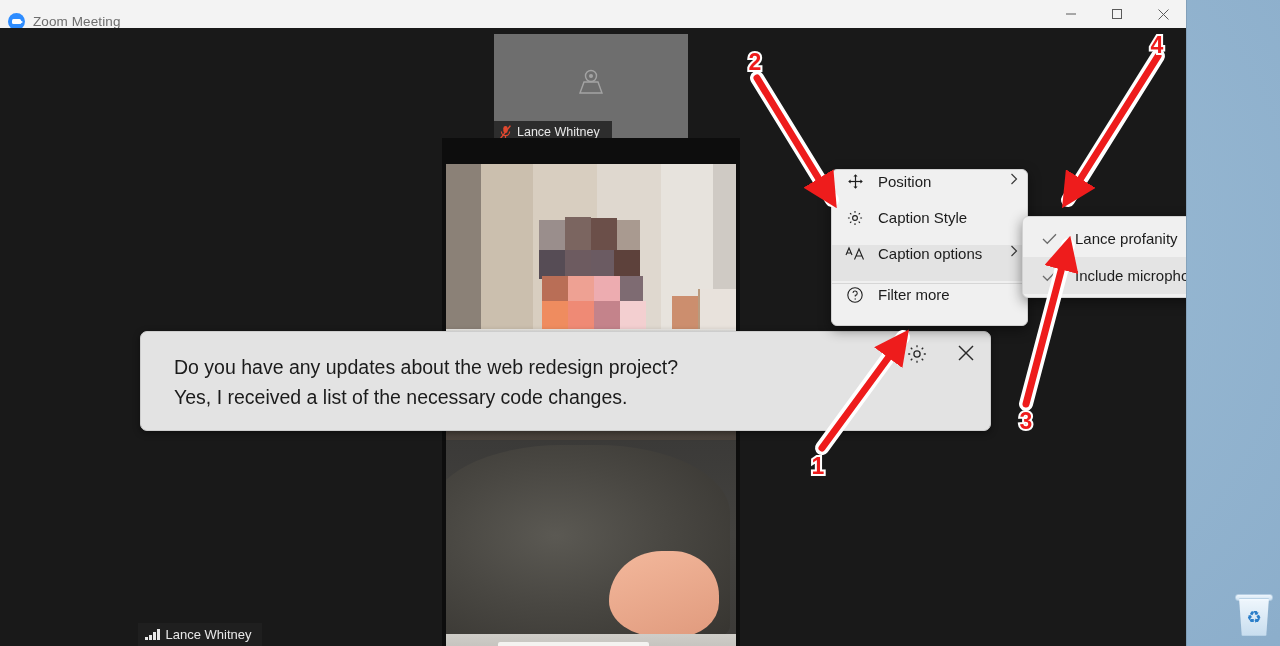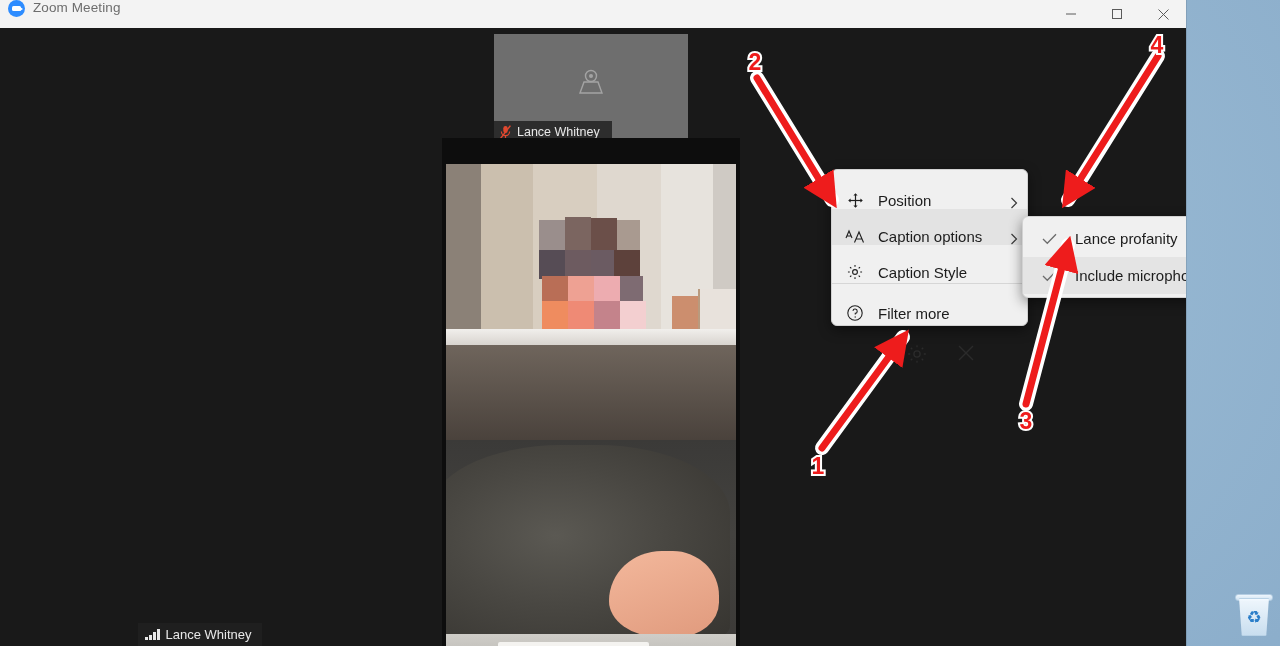--- a/index.html
+++ b/index.html
@@ -51,21 +51,21 @@
     position: absolute; left: 0; top: 0;
     width: 1186px; height: 646px;
     background: #1b1b1b;
     box-shadow: 0 0 1px rgba(0,0,0,.6);
   }
   #titlebar {
     position: relative;
     height: 44px;
     background: #f3f3f3;
     border-bottom: 1px solid #e3e3e3;
-    display: flex; align-items: flex-start;
+    display: flex; align-items: center;
   }
   #zoom-logo {
     width: 17px; height: 17px; margin-left: 8px; margin-right: 8px;
     border-radius: 50%;
     background: #2d8cff;
     position: relative; flex: none;
   }
   #zoom-logo::after {
     content: "";
     position: absolute; left: 4px; top: 6px;
@@ -225,21 +225,21 @@
     background: #f0f0f0;
     border: 1px solid #d2d2d2;
     border-radius: 6px;
     box-shadow: 0 4px 13px rgba(0,0,0,.45);
     padding: 3px 0 3px;
     z-index: 40;
   }
   .menu-item {
     position: relative;
     height: 36px;
-    display: flex; align-items: flex-end;
+    display: flex; align-items: flex-start;
     color: #1c1c1c;
     font-size: 15px;
   }
   .menu-item.highlighted { background: #e3e3e3; }
   .menu-icon {
     width: 46px;
     display: flex; align-items: center; justify-content: center;
     color: #1f1f1f; flex: none;
   }
   .menu-label { flex: 1; }
@@ -375,20 +375,24 @@
       <div id="bottom-nametag">
         <span class="bars">
           <i style="height:3px"></i>
             <i style="height:5px"></i>
             <i style="height:8px"></i>
             <i style="height:11px"></i>
         </span>
         <span>Lance Whitney</span>
       </div>
 
+      <div id="caption-box">
+        <div id="caption-text">Do you have any updates about the web redesign project?
+Yes, I received a list of the necessary code changes.</div>
+      </div>
       <div id="caption-gear">
         <svg width="24" height="24" viewBox="0 0 24 24" fill="none" stroke="currentColor" stroke-width="1.3">
           <circle cx="12" cy="12" r="3.1"></circle>
           <path d="M12 3.2v2M12 18.8v2M3.2 12h2M18.8 12h2M5.8 5.8l1.5 1.5M16.7 16.7l1.5 1.5M18.2 5.8l-1.5 1.5M7.3 16.7l-1.5 1.5"></path>
         </svg>
       </div>
       <div id="caption-close">
         <svg width="22" height="22" viewBox="0 0 22 22" stroke="currentColor" stroke-width="1.4">
           <line x1="4" y1="4" x2="18" y2="18"></line>
             <line x1="18" y1="4" x2="4" y2="18"></line>
@@ -409,44 +413,44 @@
             </svg>
           </span>
           <span class="menu-label">Position</span>
           <span class="menu-arrow">
             <svg width="8" height="12" viewBox="0 0 8 12" fill="none" stroke="currentColor" stroke-width="1.2">
                 <polyline points="1.5,1 6.5,6 1.5,11"></polyline>
               </svg>
           </span>
         </div>
 
+        <div class="menu-item">
+          <span class="menu-icon">
+            <svg width="18" height="18" viewBox="0 0 24 24" fill="none" stroke="currentColor" stroke-width="1.5">
+              <circle cx="12" cy="12" r="3.2"></circle>
+              <path d="M12 2.6v2.4M12 19v2.4M2.6 12h2.4M19 12h2.4M5.4 5.4l1.7 1.7M16.9 16.9l1.7 1.7M18.6 5.4l-1.7 1.7M7.1 16.9l-1.7 1.7"></path>
+            </svg>
+          </span>
+          <span class="menu-label">Caption Style</span>
+          <span class="menu-arrow"></span>
+        </div>
+
         <div class="menu-item highlighted">
           <span class="menu-icon aa-icon">
             <svg width="20" height="17" viewBox="0 0 20 17" fill="none" stroke="currentColor" stroke-width="1.1">
               <path d="M1 10 L4 3 L7 10 M2 8 H6"></path>
               <path d="M9.5 14.5 L14 4 L18.5 14.5 M11.2 11 H16.8"></path>
             </svg>
           </span>
           <span class="menu-label">Caption options</span>
           <span class="menu-arrow">
             <svg width="8" height="12" viewBox="0 0 8 12" fill="none" stroke="currentColor" stroke-width="1.2">
                 <polyline points="1.5,1 6.5,6 1.5,11"></polyline>
               </svg>
           </span>
-        </div>
-
-        <div class="menu-item">
-          <span class="menu-icon">
-            <svg width="18" height="18" viewBox="0 0 24 24" fill="none" stroke="currentColor" stroke-width="1.5">
-              <circle cx="12" cy="12" r="3.2"></circle>
-              <path d="M12 2.6v2.4M12 19v2.4M2.6 12h2.4M19 12h2.4M5.4 5.4l1.7 1.7M16.9 16.9l1.7 1.7M18.6 5.4l-1.7 1.7M7.1 16.9l-1.7 1.7"></path>
-            </svg>
-          </span>
-          <span class="menu-label">Caption Style</span>
-          <span class="menu-arrow"></span>
         </div>
 
         <div class="menu-sep"></div>
 
         <div class="menu-item">
           <span class="menu-icon">
             <svg width="18" height="18" viewBox="0 0 20 20" fill="none" stroke="currentColor" stroke-width="1.2">
               <circle cx="10" cy="10" r="8"></circle>
               <path d="M7.7 7.6a2.4 2.4 0 1 1 2.6 2.8v1.4"></path>
               <circle cx="10.2" cy="14.4" r=".75" fill="currentColor" stroke="none"></circle>

